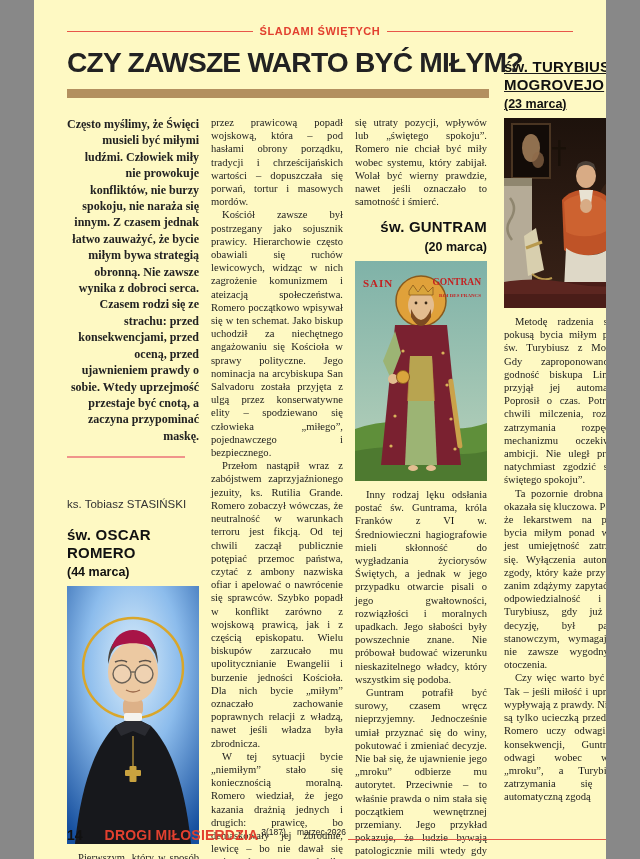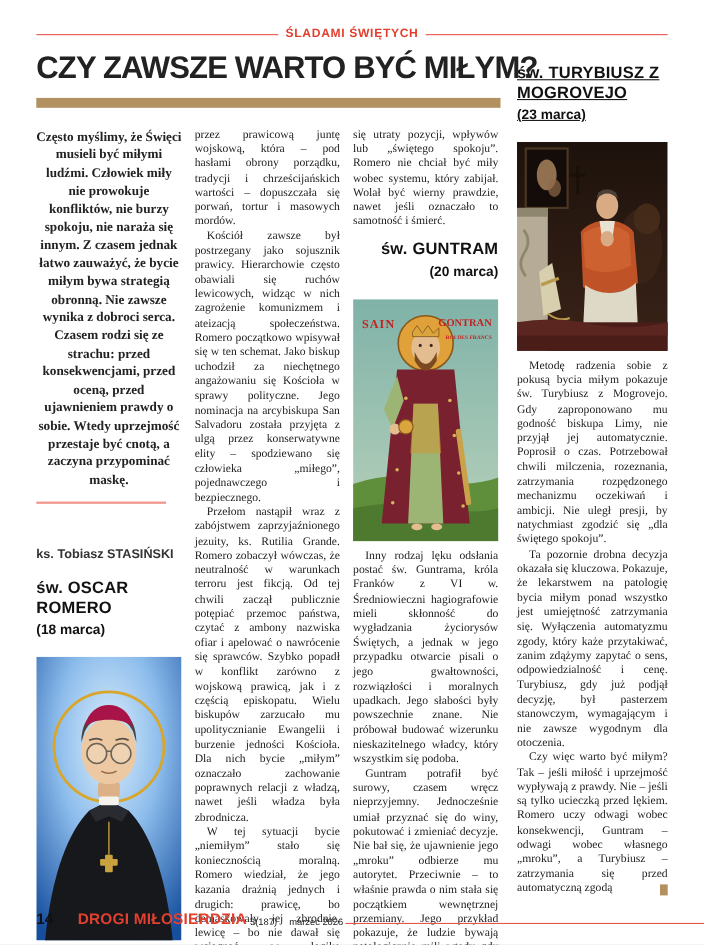--- a/index.html
+++ b/index.html
@@ -1,18 +1,18 @@
 <!DOCTYPE html>
 <html lang="pl"><head>
 <meta charset="utf-8">
 <style>
   * { margin:0; padding:0; box-sizing:border-box; }
   body { background:#888; }
   .page {
-    width:640px; height:859px; background:#ffffff; position:relative;
+    width:572px; height:859px; background:#fef9c3; position:relative;
     font-family:"Liberation Serif", serif; color:#1c1c1c;
     padding:24px 33px 0 33px; overflow:hidden; margin:0 auto;
   }
   
   .kicker-row { display:flex; align-items:center; height:14px; margin-bottom:6px; }
   .kicker-rule { flex:1; height:1px; background:#e8564a; }
   .kicker {
     font-family:"Liberation Sans", sans-serif; font-weight:bold;
     font-size:11px; letter-spacing:0.6px; color:#e2402f; padding:0 7px; white-space:nowrap;
   }
@@ -25,49 +25,49 @@
     transform:scaleX(0.99); transform-origin:left; margin:2px 0 10px 0;
   }
   .tan-bar { height:9px; background:#b3905f; width:422px; }
   .cols3 { display:flex; gap:12px; margin-top:18px; }
   .col { width:132px; flex:0 0 132px; }
   .col4 { width:137px; flex:0 0 137px; padding-top:2px; }
 
   
   .lead {
     font-weight:bold; font-size:12px; line-height:16.4px; color:#222;
-    text-align:center;
+    text-align:right;
   }
   .bp { font-size:10.6px; line-height:13.2px; text-align:justify; hyphens:auto; }
   .indent { text-indent:11px; }
   .author-rule { height:2px; background:#f0948b; margin:12px 0 7px 0; width:118px; }
   .author {
-    font-family:"Liberation Sans", sans-serif; font-weight:bold; font-size:11.5px; color:#333;margin-top:40px;
+    font-family:"Liberation Sans", sans-serif; font-weight:normal; font-size:11.5px; color:#333;margin-top:40px;
   }
   .saint-heading {
     font-family:"Liberation Sans", sans-serif; font-weight:bold;
     font-size:15px; line-height:17.5px; color:#111; letter-spacing:0.2px;
   }
   .saint-date {
     font-family:"Liberation Sans", sans-serif; font-weight:bold;
     font-size:12.5px; color:#111; margin-top:4px;
   }
   .h-romero { margin-top:16px; }
   .h-guntram { margin-top:10px;text-align:right; }
   .h-turybiusz { margin-top:12px;text-decoration:underline; }
-  .figure { margin:18px 0 7px 0; line-height:0; }
+  .figure { margin:7px 0 7px 0; line-height:0; }
   .figure svg { display:block; }
   .end-marker { display:inline-block; width:7px; height:10px; background:#b3905f; margin-left:5px; vertical-align:-1px; }
   .last-para-wrap { position:relative; }
   .last-para-wrap .end-marker { position:absolute; right:0; bottom:1px; }
 
   
   .footer {
     position:absolute; left:33px; right:0; bottom:16px;
-    display:flex; align-items:flex-end;
+    display:flex; align-items:flex-start;
     font-family:"Liberation Sans", sans-serif;
   }
   .page-num { font-weight:bold; font-size:14px; color:#111; }
   .mag-name { font-weight:bold; font-size:14px; color:#e2402f; margin-left:22px; letter-spacing:0.2px; }
   .issue { font-size:8.5px; color:#222; margin-left:3px; }
   .issue-date { font-size:8.5px; color:#222; margin-left:11px; }
   .footer-rule { flex:1; height:1px; background:#e8564a; align-self:flex-end; margin:0 0 3px 2px; }
 </style>
 </head>
 <body>
@@ -88,21 +88,21 @@
 
       <div class="cols3">
 
         <div class="col">
           <p class="lead">Często myślimy, że Święci musieli być miłymi ludźmi. Człowiek miły nie prowokuje konfliktów, nie burzy spokoju, nie naraża się innym. Z czasem jednak łatwo zauważyć, że bycie miłym bywa strategią obronną. Nie zawsze wynika z dobroci serca. Czasem rodzi się ze strachu: przed konsekwencjami, przed oceną, przed ujawnieniem prawdy o sobie. Wtedy uprzejmość przestaje być cnotą, a zaczyna przypominać maskę.</p>
           <div class="author-rule"></div>
           <div class="author">ks. Tobiasz STASIŃSKI</div>
 
           <div class="h-romero">
             <div class="saint-heading">św. OSCAR ROMERO</div>
-            <div class="saint-date">(18 marca)</div>
+            <div class="saint-date">(44 marca)</div>
           </div>
 
           <div class="figure">
             <svg width="132" height="258" viewBox="0 0 132 258">
               <defs>
                 <radialGradient id="rbg" cx="50%" cy="30%" r="80%">
                   <stop offset="0%" stop-color="#ddeffb"></stop>
                   <stop offset="45%" stop-color="#8cbcec"></stop>
                   <stop offset="100%" stop-color="#164f9e"></stop>
                 </radialGradient>
@@ -125,21 +125,21 @@
               <path d="M66 150 v30" stroke="#c9a23f" stroke-width="1.2"></path>
               <rect x="62.5" y="180" width="7" height="16" rx="1" fill="#c9a23f"></rect>
               <rect x="58" y="184" width="16" height="6" rx="1" fill="#c9a23f"></rect>
             </svg>
           </div>
 
           <p class="bp indent">Pierwszym, który w sposób szczególnie wyrazisty pozwala zrozumieć fałsz chorobliwej uprzejmości, jest św. Oscar Romero. Jego historia jest nierozerwalnie związana z dramatyczną historią Salwadoru drugiej połowy XX w. Kraj ten był areną skrajnych nierówności społecznych, gdzie wąska elita kontrolowała niemal całe bogactwo, a większość społeczeństwa żyła w skrajnej biedzie. Każda próba reform była brutalnie tłumiona</p>
         </div>
 
         <div class="col">
-          <p class="bp">przez prawicową juntę wojskową, która – pod hasłami obrony porządku, tradycji i chrześcijańskich wartości – dopuszczała się porwań, tortur i masowych mordów.</p>
+          <p class="bp">przez prawicową popadł wojskową, która – pod hasłami obrony porządku, tradycji i chrześcijańskich wartości – dopuszczała się porwań, tortur i masowych mordów.</p>
           <p class="bp indent">Kościół zawsze był postrzegany jako sojusznik prawicy. Hierarchowie często obawiali się ruchów lewicowych, widząc w nich zagrożenie komunizmem i ateizacją społeczeństwa. Romero początkowo wpisywał się w ten schemat. Jako biskup uchodził za niechętnego angażowaniu się Kościoła w sprawy polityczne. Jego nominacja na arcybiskupa San Salvadoru została przyjęta z ulgą przez konserwatywne elity – spodziewano się człowieka „miłego”, pojednawczego i bezpiecznego.</p>
           <p class="bp indent">Przełom nastąpił wraz z zabójstwem zaprzyjaźnionego jezuity, ks. Rutilia Grande. Romero zobaczył wówczas, że neutralność w warunkach terroru jest fikcją. Od tej chwili zaczął publicznie potępiać przemoc państwa, czytać z ambony nazwiska ofiar i apelować o nawrócenie się sprawców. Szybko popadł w konflikt zarówno z wojskową prawicą, jak i z częścią episkopatu. Wielu biskupów zarzucało mu upolitycznianie Ewangelii i burzenie jedności Kościoła. Dla nich bycie „miłym” oznaczało zachowanie poprawnych relacji z władzą, nawet jeśli władza była zbrodnicza.</p>
           <p class="bp indent">W tej sytuacji bycie „niemiłym” stało się koniecznością moralną. Romero wiedział, że jego kazania drażnią jednych i drugich: prawicę, bo demaskowały jej zbrodnie, lewicę – bo nie dawał się wciągnąć w logikę rewolucyjnej przemocy. Nie szukał sympatii ani aplauzu. Odrzucił uprzejmość, która kosztowałaby milczenie. Jego postawa pokazuje, że ludzie bywają chorobliwie mili wtedy gdy boją</p>
         </div>
 
         <div class="col">
           <p class="bp">się utraty pozycji, wpływów lub „świętego spokoju”. Romero nie chciał być miły wobec systemu, który zabijał. Wolał być wierny prawdzie, nawet jeśli oznaczało to samotność i śmierć.</p>
 
           <div class="h-guntram">
             <div class="saint-heading">św. GUNTRAM</div>

